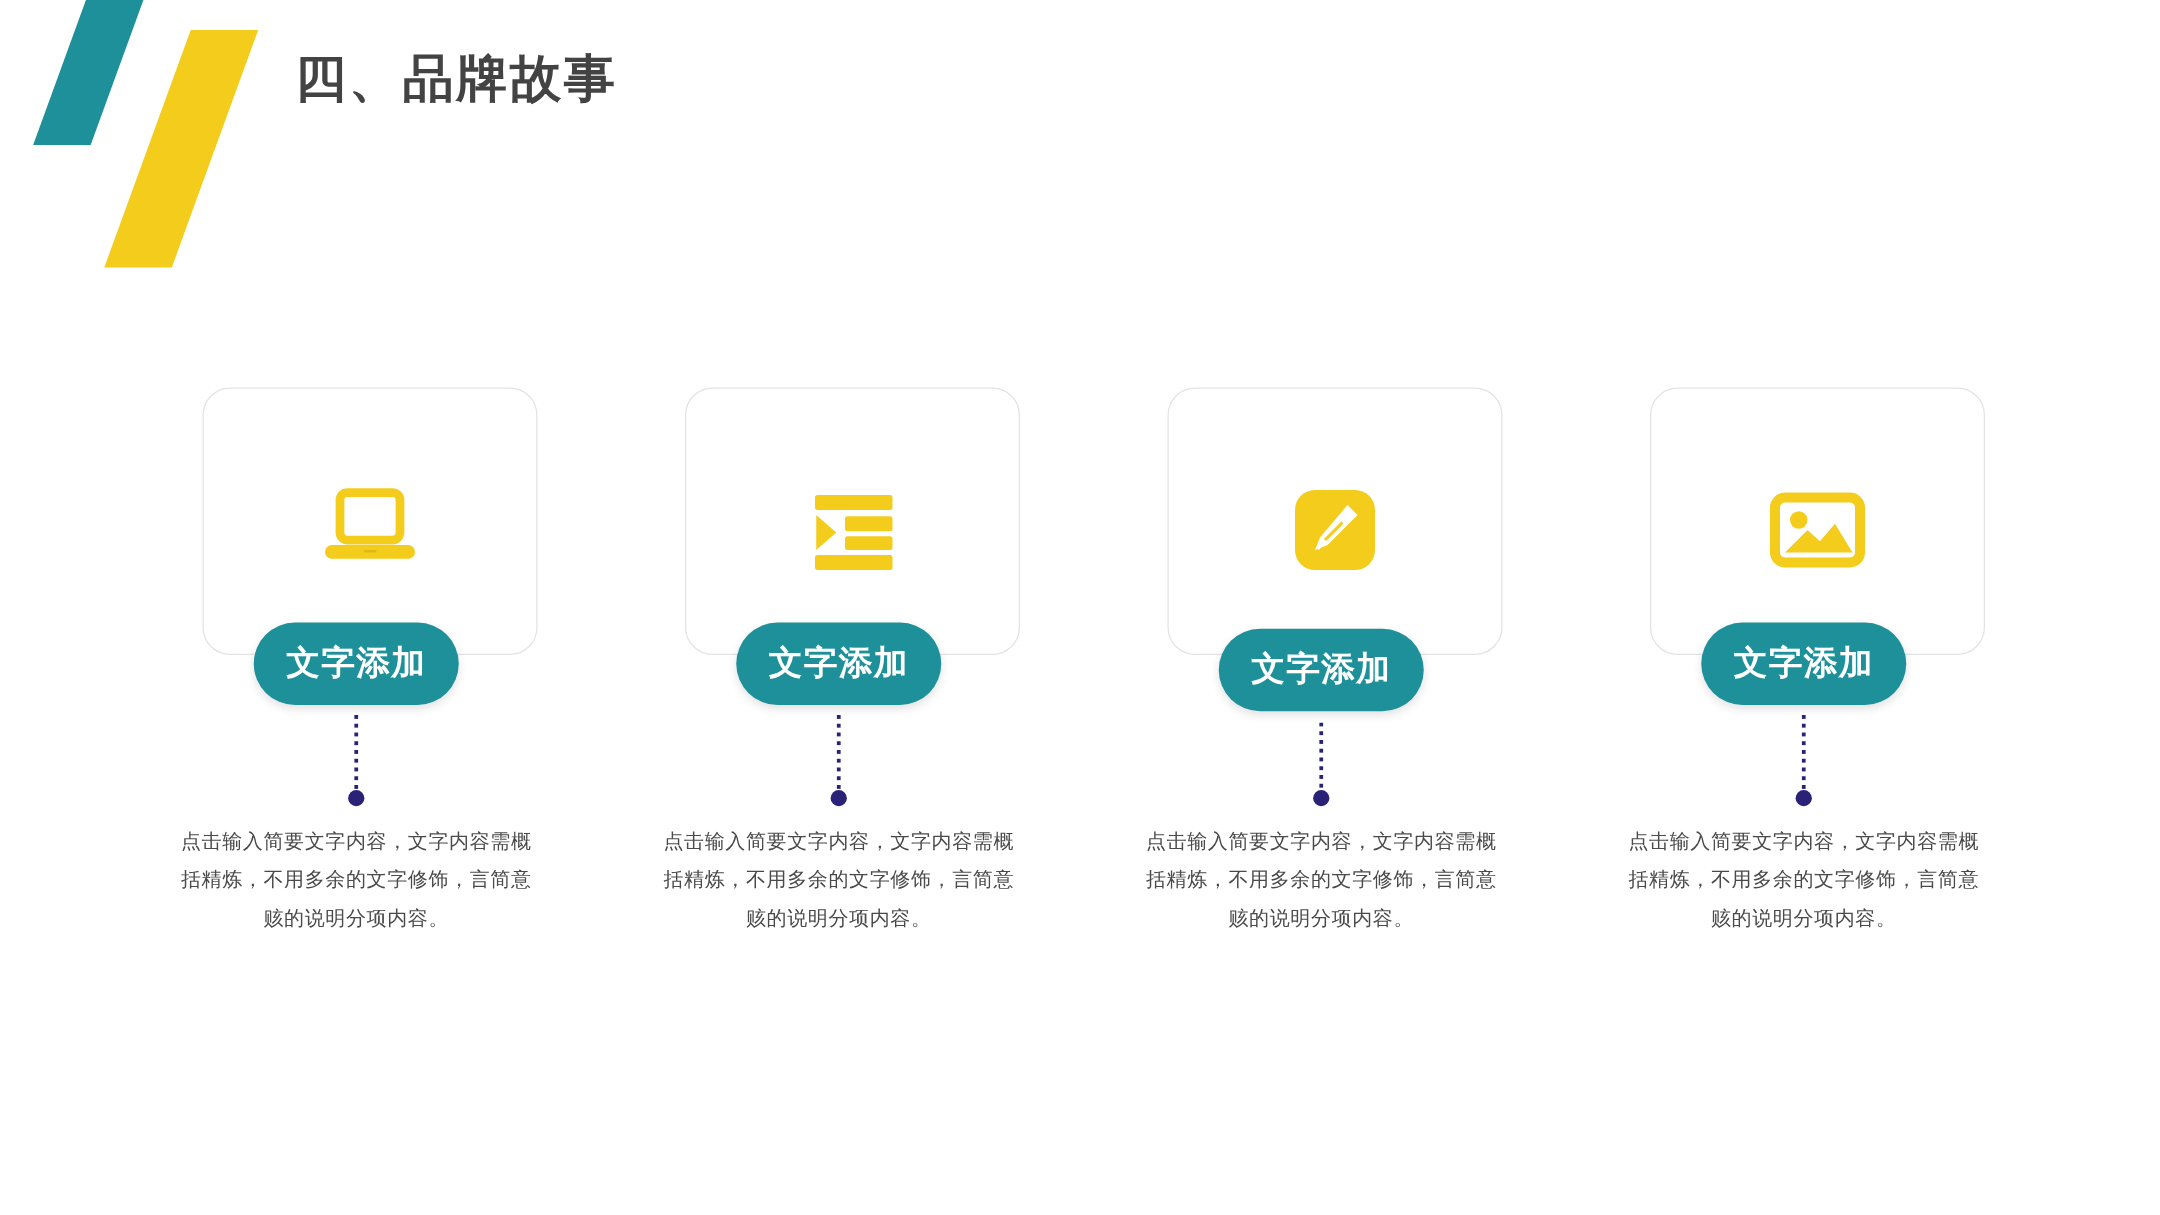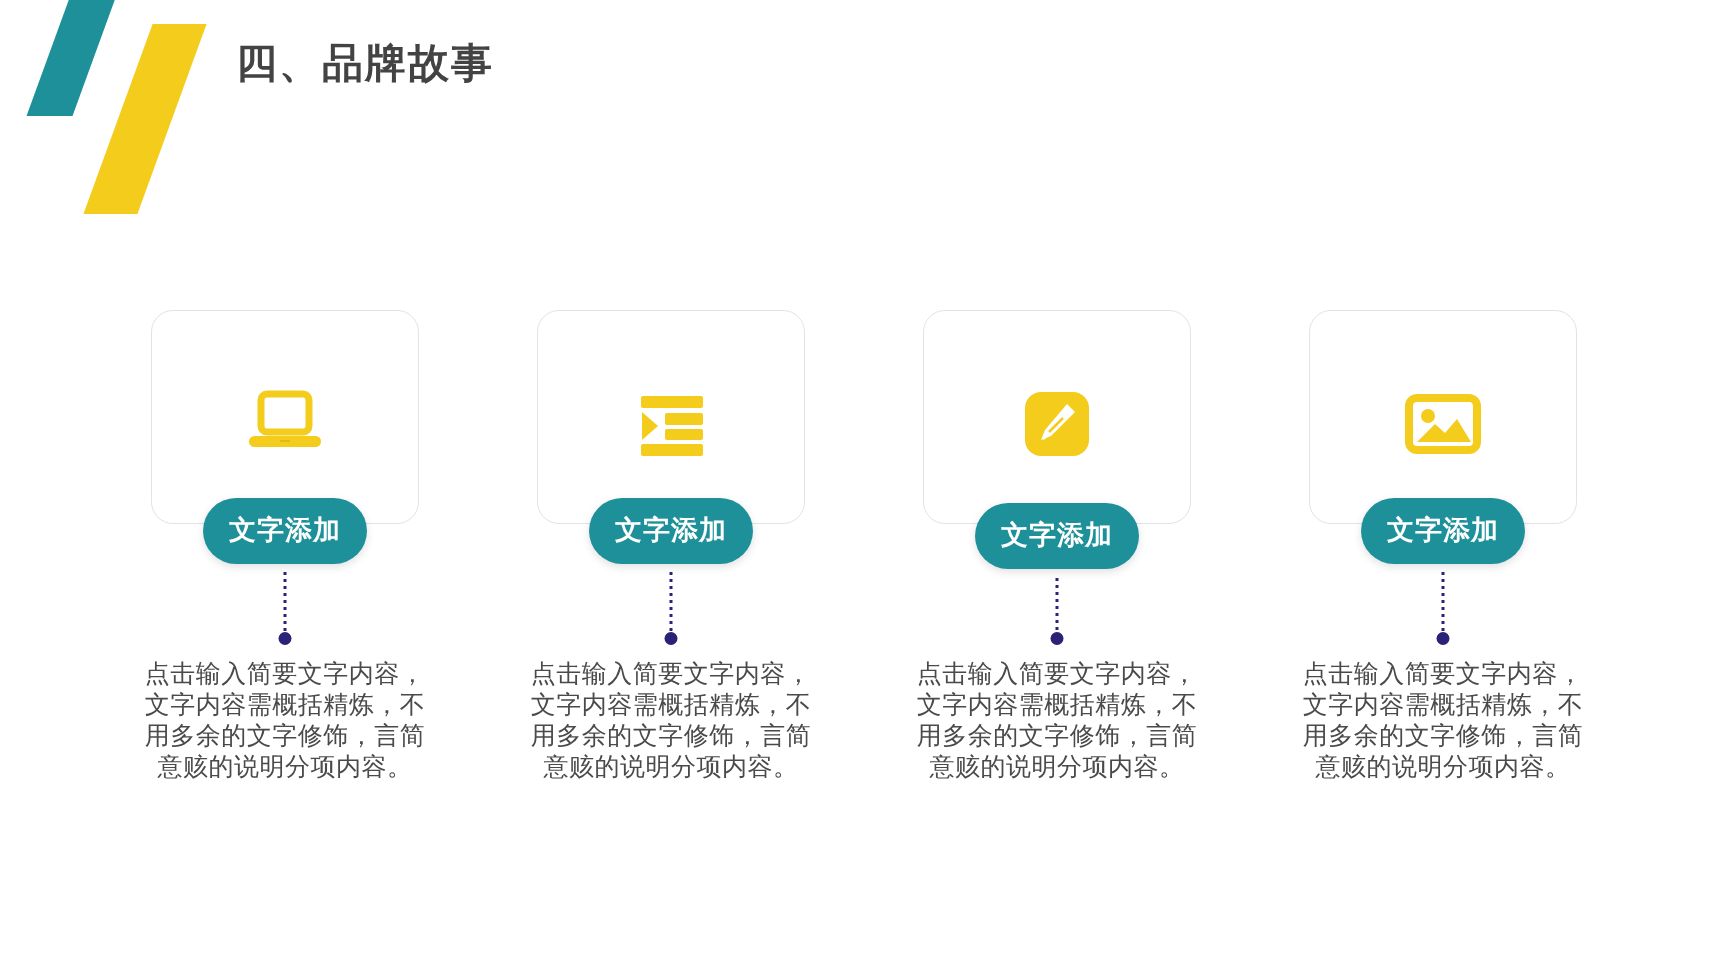--- a/index.html
+++ b/index.html
@@ -62,21 +62,21 @@
     top: 310px;
     width: 1448px;
     display: flex;
     justify-content: space-between;
   }
   .column {
     width: 290px;
     position: relative;
     display: flex;
     flex-direction: column;
-    align-items: center;
+    align-items: flex-end;
   }
 
   .card {
     width: 268px;
     height: 214px;
     box-sizing: border-box;
     border: 1px solid #e3e3e3;
     border-radius: 22px;
     background: #ffffff;
     display: flex;
@@ -136,21 +136,21 @@
     border-radius: 50%;
     background: #2a2277;
   }
 
   .body-text {
     position: absolute;
     left: 50%;
     transform: translateX(-50%);
     top: 348px;
     width: 286px;
-    font-size: 25px;
+    font-size: 16px;
     line-height: 31px;
     color: #4a4a4a;
     text-align: center;
     letter-spacing: 0.5px;
   }
 </style>
 </head>
 <body>
 
 <div class="deco">

